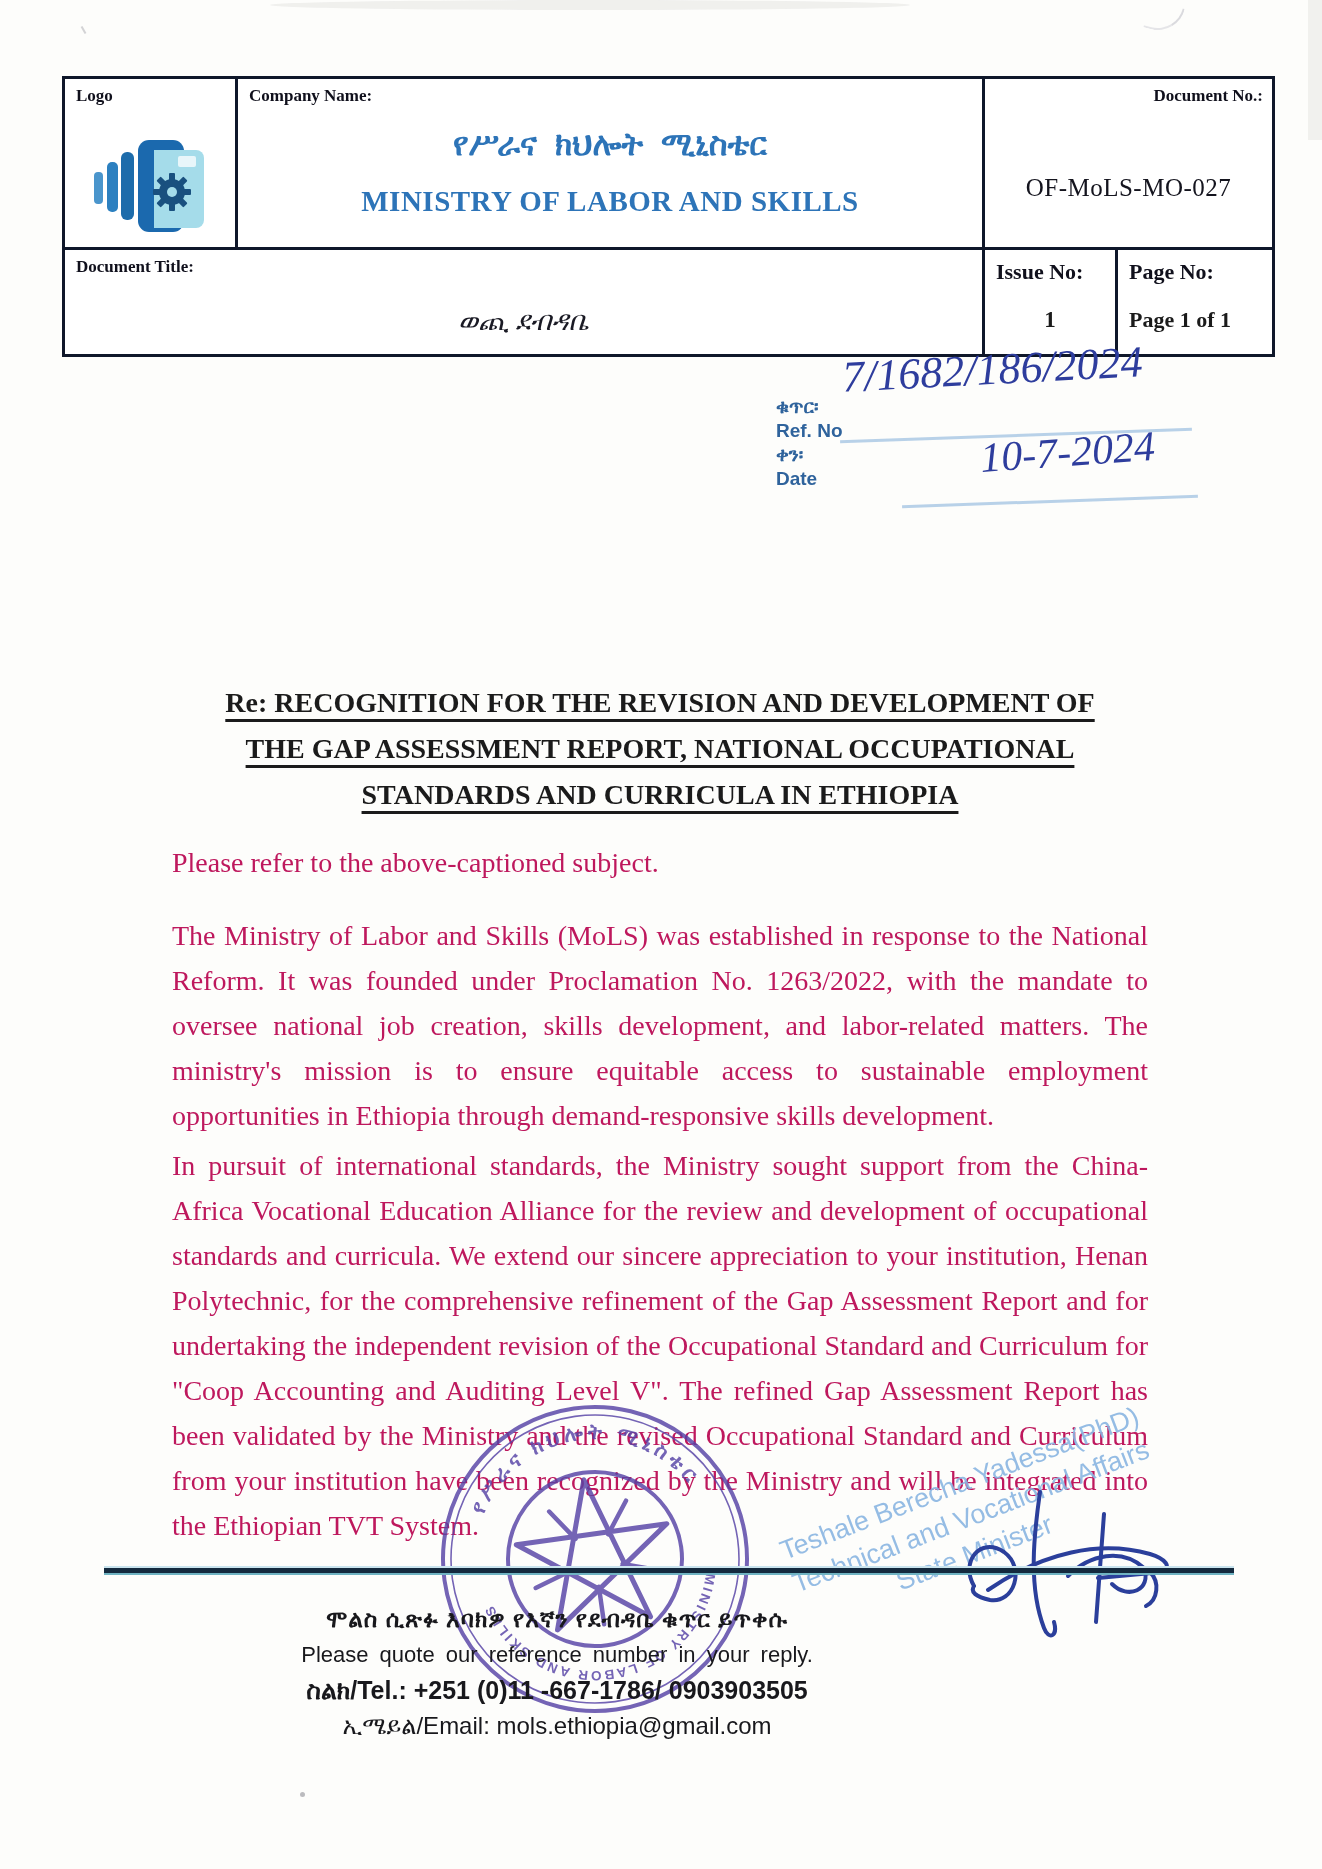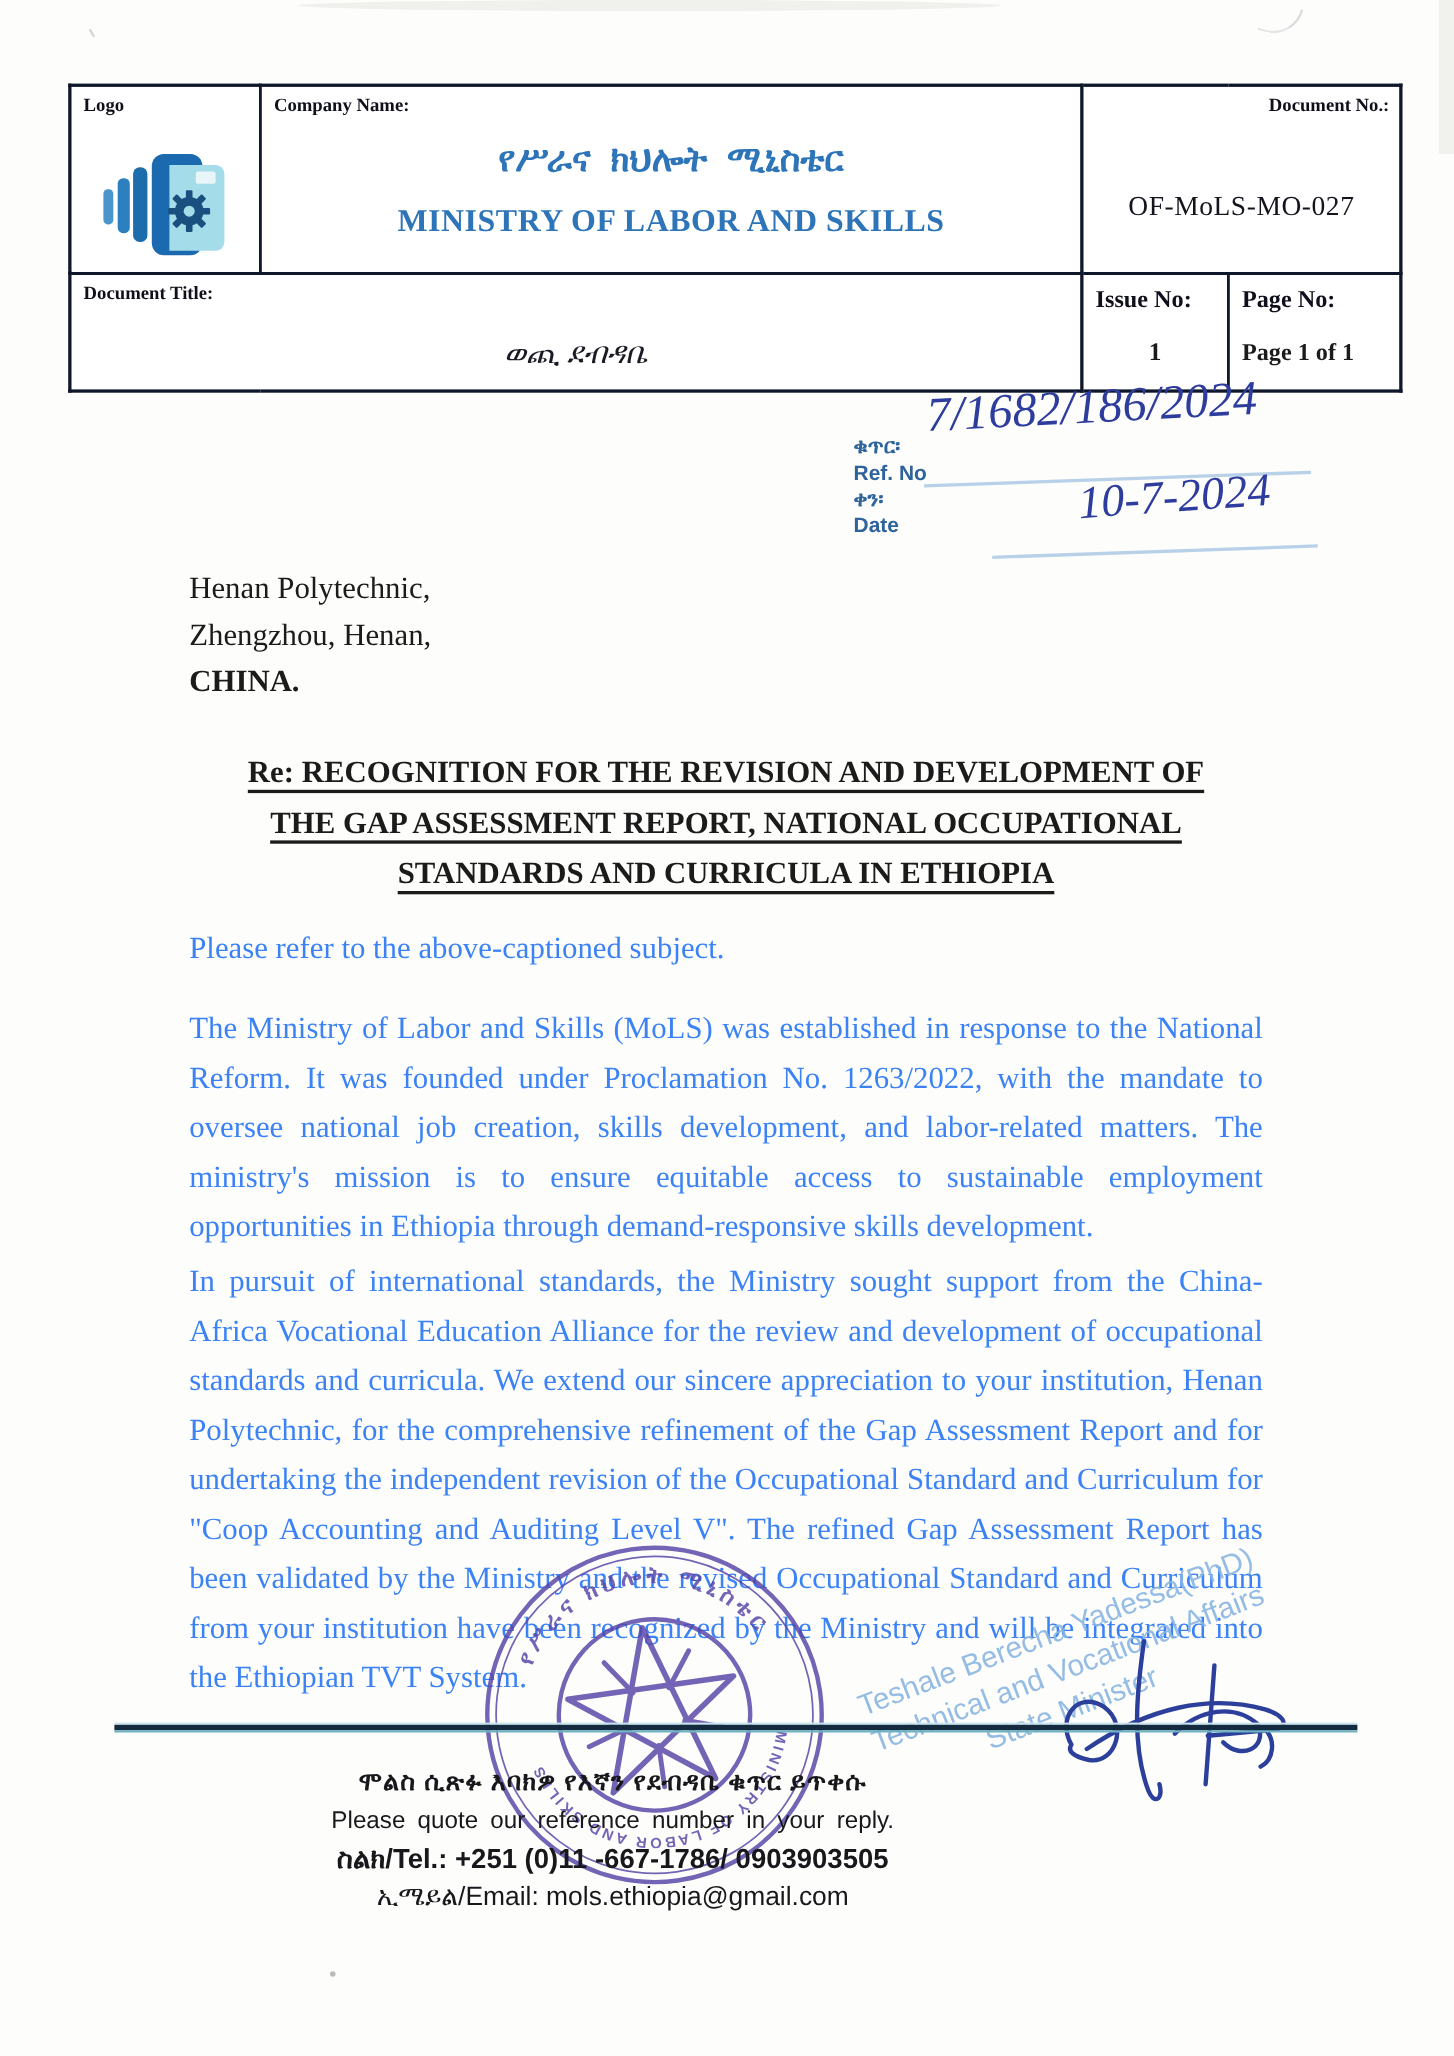--- a/index.html
+++ b/index.html
@@ -32,21 +32,21 @@
   .hand{font-style:italic;color:#2e3d9d;font-family:"Liberation Serif",serif;white-space:nowrap;}
   .ref-val{position:absolute;left:842px;top:344px;font-size:44px;transform:rotate(-3deg);}
   .date-val{position:absolute;left:980px;top:428px;font-size:42px;transform:rotate(-4deg);}
   .ref-line{position:absolute;height:3px;background:#a6c6e4;opacity:.8;}
   
   .recipient{position:absolute;left:172px;top:515px;font-size:28px;line-height:42px;}
   .subject{position:absolute;left:220px;top:680px;width:880px;text-align:center;
     font-size:28px;font-weight:bold;line-height:46px;}
   .subject div{text-decoration:underline;text-underline-offset:7px;text-decoration-thickness:2.5px;}
   .para{position:absolute;left:172px;width:976px;font-size:28px;line-height:45px;
-    text-align:justify;color:#3b82f6;}
+    text-align:justify;color:#be185d;}
   .p1{top:840px;text-align:left;}
   .p2{top:913px;}
   .p3{top:1143px;}
   
   .stamp-svg{position:absolute;left:430px;top:1394px;opacity:.82;transform:rotate(-8deg);}
   .sig-stamp{position:absolute;left:782px;top:1468px;width:360px;text-align:center;
     font-family:"Liberation Sans",sans-serif;font-size:27px;line-height:35px;
     color:#8ab6e2;transform:rotate(-21deg);opacity:.9;white-space:nowrap;}
   .sig-svg{position:absolute;left:952px;top:1478px;}
   
@@ -140,25 +140,20 @@
     <div>ቁጥር፡</div>
     <div>Ref. No</div>
     <div>ቀን፡</div>
     <div>Date</div>
   </div>
   <div class="hand ref-val">7/1682/186/2024</div>
   <div class="ref-line" style="left:840px;top:434px;width:352px;transform:rotate(-2deg);"></div>
   <div class="hand date-val">10-7-2024</div>
   <div class="ref-line" style="left:902px;top:500px;width:296px;transform:rotate(-2deg);"></div>
 
-  <div class="recipient">
-    <div>Henan Polytechnic,</div>
-    <div>Zhengzhou, Henan,</div>
-    <div style="font-weight:bold">CHINA.</div>
-  </div>
 
   <div class="subject">
     <div>Re: RECOGNITION FOR THE REVISION AND DEVELOPMENT OF</div>
     <div>THE GAP ASSESSMENT REPORT, NATIONAL OCCUPATIONAL</div>
     <div>STANDARDS AND CURRICULA IN ETHIOPIA</div>
   </div>
 
   <div class="para p1">Please refer to the above-captioned subject.</div>
   <div class="para p2">The Ministry of Labor and Skills (MoLS) was established in response to the National Reform. It was founded under Proclamation No. 1263/2022, with the mandate to oversee national job creation, skills development, and labor-related matters. The ministry's mission is to ensure equitable access to sustainable employment opportunities in Ethiopia through demand-responsive skills development.</div>
   <div class="para p3">In pursuit of international standards, the Ministry sought support from the China-Africa Vocational Education Alliance for the review and development of occupational standards and curricula. We extend our sincere appreciation to your institution, Henan Polytechnic, for the comprehensive refinement of the Gap Assessment Report and for undertaking the independent revision of the Occupational Standard and Curriculum for "Coop Accounting and Auditing Level V". The refined Gap Assessment Report has been validated by the Ministry and the revised Occupational Standard and Curriculum from your institution have been recognized by the Ministry and will be integrated into the Ethiopian TVT System.</div>

